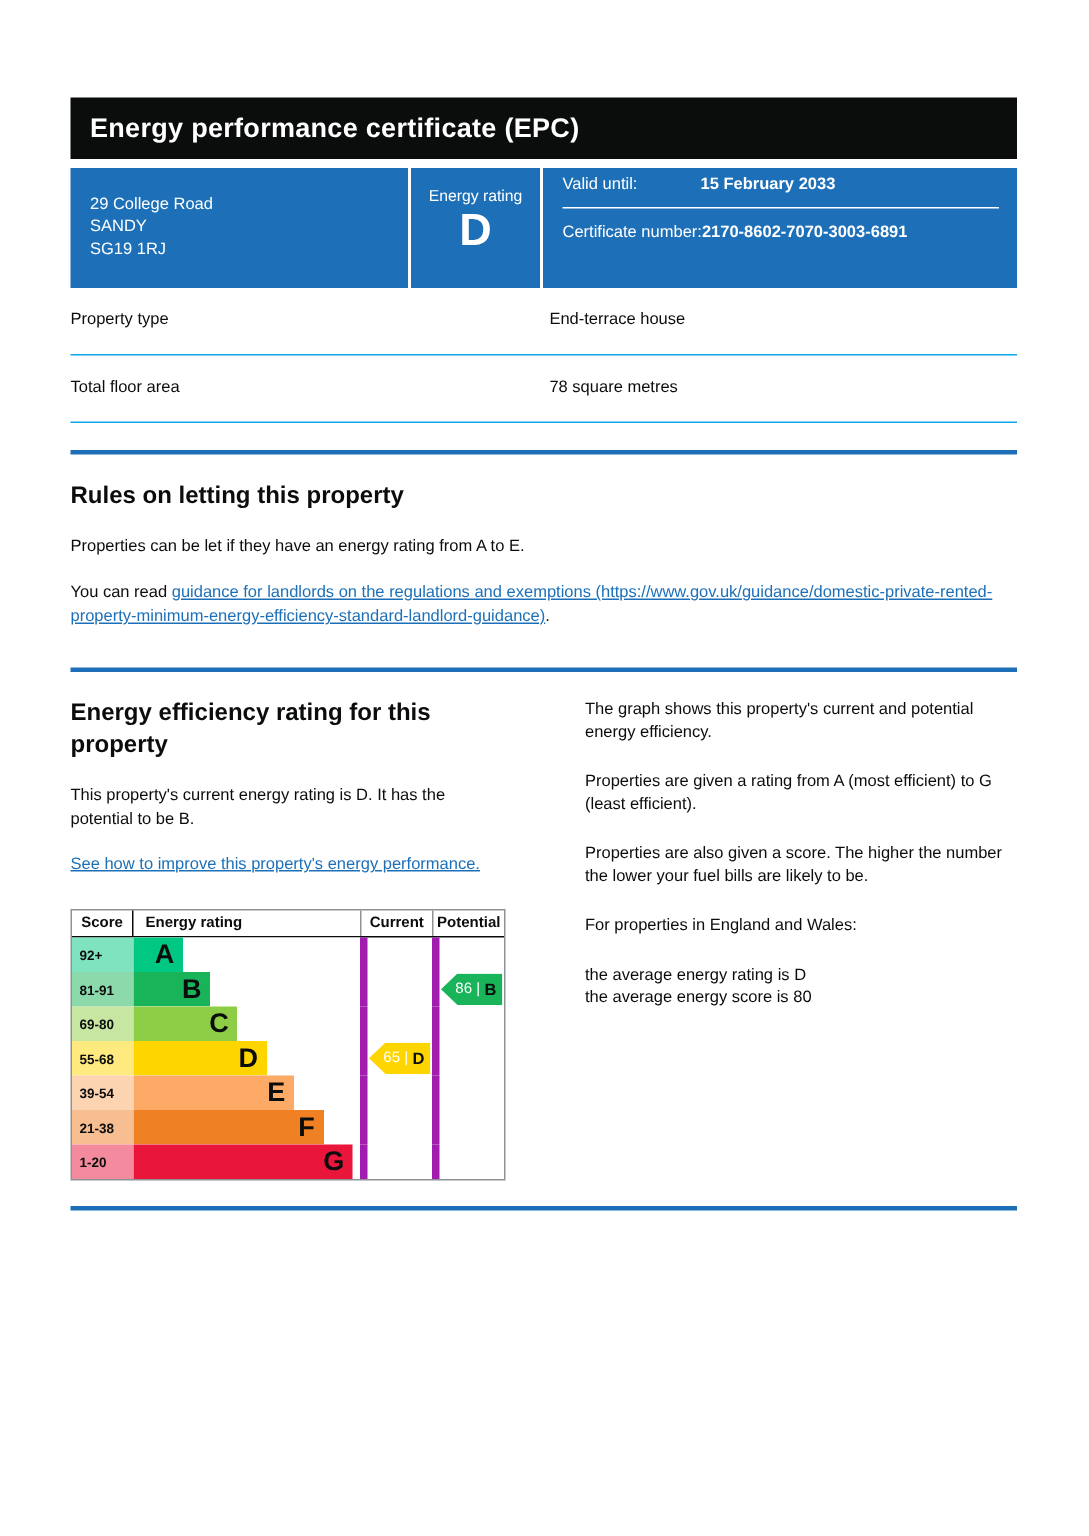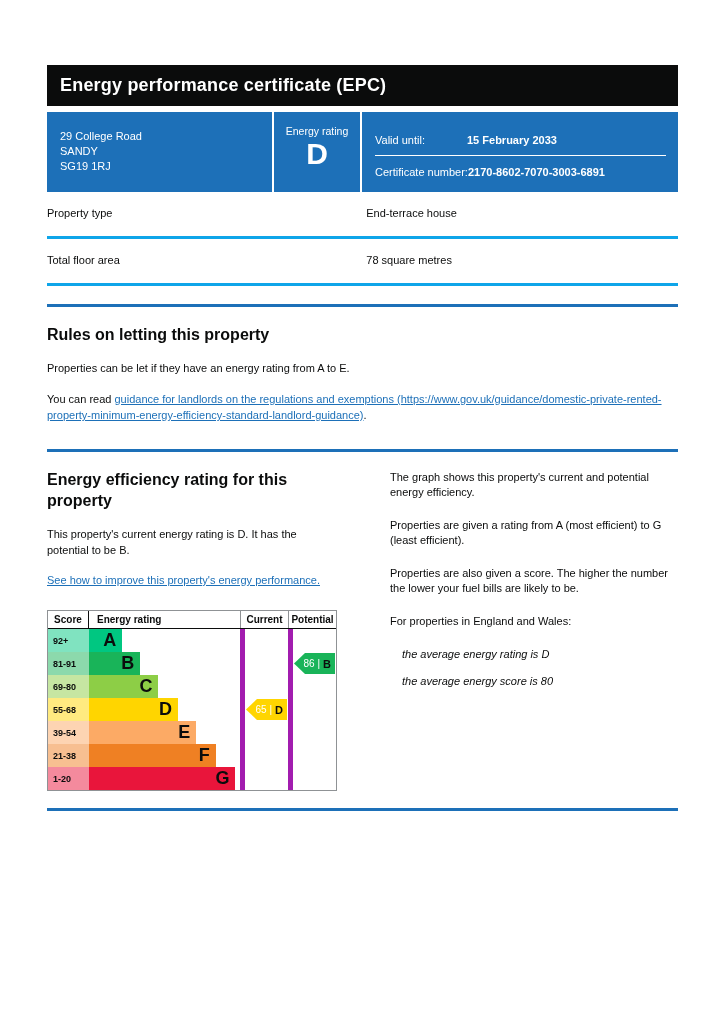--- a/index.html
+++ b/index.html
@@ -15,47 +15,47 @@
   .banner { background:#0b0c0c; color:#fff; height:41px; display:flex; align-items:center; padding-left:13px; }
   .banner h1 { font-size:18px; font-weight:bold; letter-spacing:0.2px; }
 
   
   .summary { display:flex; background:#1d70b8; color:#fff; height:80px; margin-top:6px; }
   .summary .address { width:225px; padding:17px 0 0 13px; font-size:11px; line-height:15px; }
   .summary .rating-cell { width:90px; border-left:2px solid #fff; border-right:2px solid #fff; text-align:center; padding-top:13px; }
   .summary .rating-cell .lbl { font-size:10.5px; }
   .summary .rating-cell .big { font-size:30px; font-weight:bold; line-height:33px; }
   .summary .validity { flex:1; padding:0 12px 0 13px; font-size:11px; }
-  .summary .validity .row1 { display:flex; padding-top:22px; }
+  .summary .validity .row1 { display:flex; padding-top:5px; }
   .summary .validity .row1 .lab { width:92px; }
   .summary .validity .sep { border:none; border-top:1px solid #fff; margin-top:9px; }
   .summary .validity .row2 { padding-top:10px; }
   .bold { font-weight:bold; }
 
   
-  .fact-row { display:flex; border-bottom:3px solid #0ea5e9; padding:15px 0 17px; font-size:11px; }
+  .fact-row { display:flex; border-bottom:1px solid #0ea5e9; padding:15px 0 17px; font-size:11px; }
   .fact-row .fact-label { width:50.6%; }
 
   
   .rule { border:none; border-top:3px solid #1d70b8; }
   .rule-1 { margin-top:18px; }
   .rule-2 { margin-top:26px; }
   .rule-3 { margin-top:17px; }
 
   h2 { font-size:16px; font-weight:bold; line-height:21px; margin-top:17px; }
   p.body-text { font-size:11px; line-height:16px; margin-top:15px; }
   a { color:#1d70b8; text-decoration:underline; cursor:pointer; }
 
   
   .twocol { display:flex; margin-top:16px; }
   .col-left { width:290px; margin-right:53px; }
   .col-left h2 { margin-top:1px; }
   .col-right { width:282px; font-size:11px; line-height:15px; padding-top:2px; }
   .col-right p { margin:0 0 18px 0; }
-  .col-right p.tight { margin:12px;font-style:italic; }
+  .col-right p.tight { margin:0; }
   .improve { display:inline-block; font-size:11px; line-height:16px; margin-top:14px; }
 
   
   .epc-chart { width:290px; border:1px solid #8f9295; margin-top:22px; font-size:10px; }
   .epc-row { display:flex; height:23px; }
   .epc-header { height:18px; border-bottom:1px solid #0b0c0c; font-weight:bold; }
   .h-score { width:41px; border-right:1px solid #0b0c0c; text-align:center; line-height:17px; }
   .h-rating { flex:1; padding-left:8px; line-height:17px; }
   .h-cur, .h-pot { width:48px; border-left:1px solid #8f9295; text-align:center; line-height:17px; }
   .epc-score { width:41px; font-size:9px; font-weight:bold; display:flex; align-items:center; padding-left:5px; }

